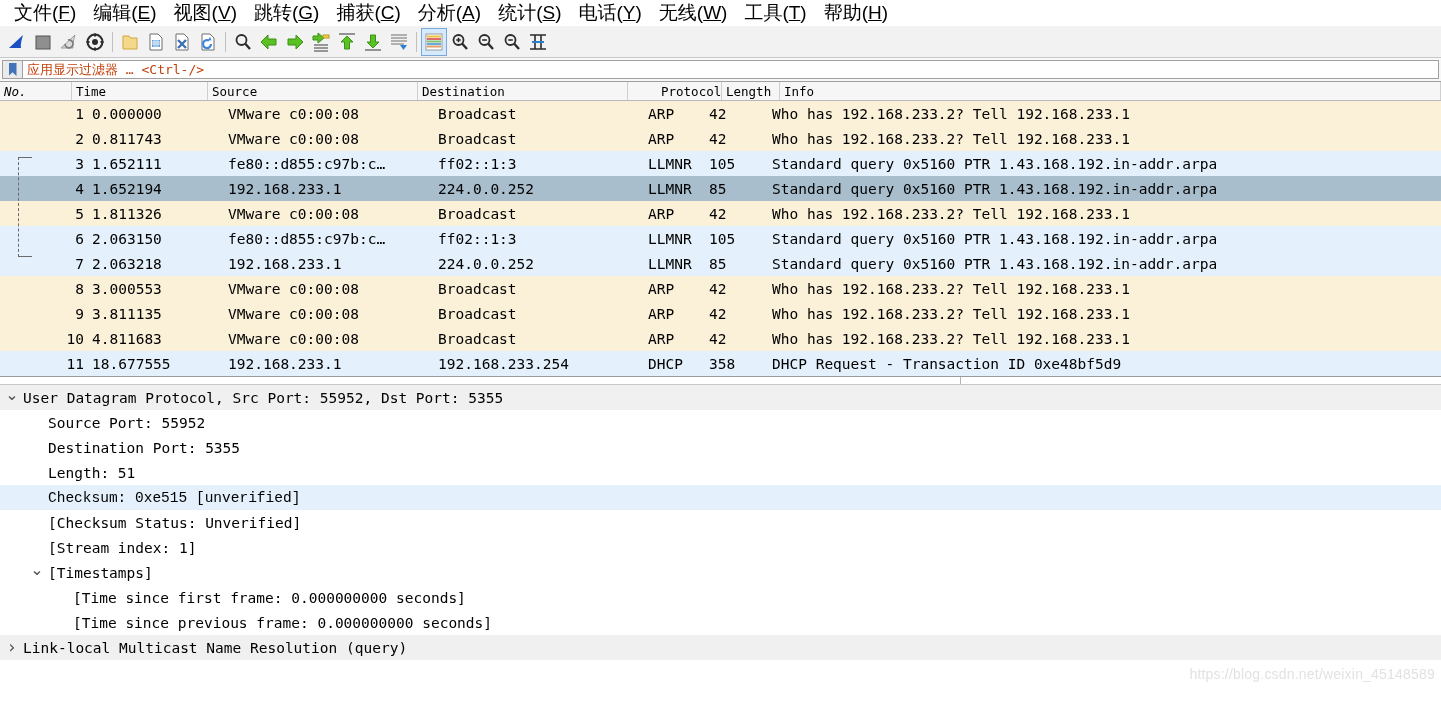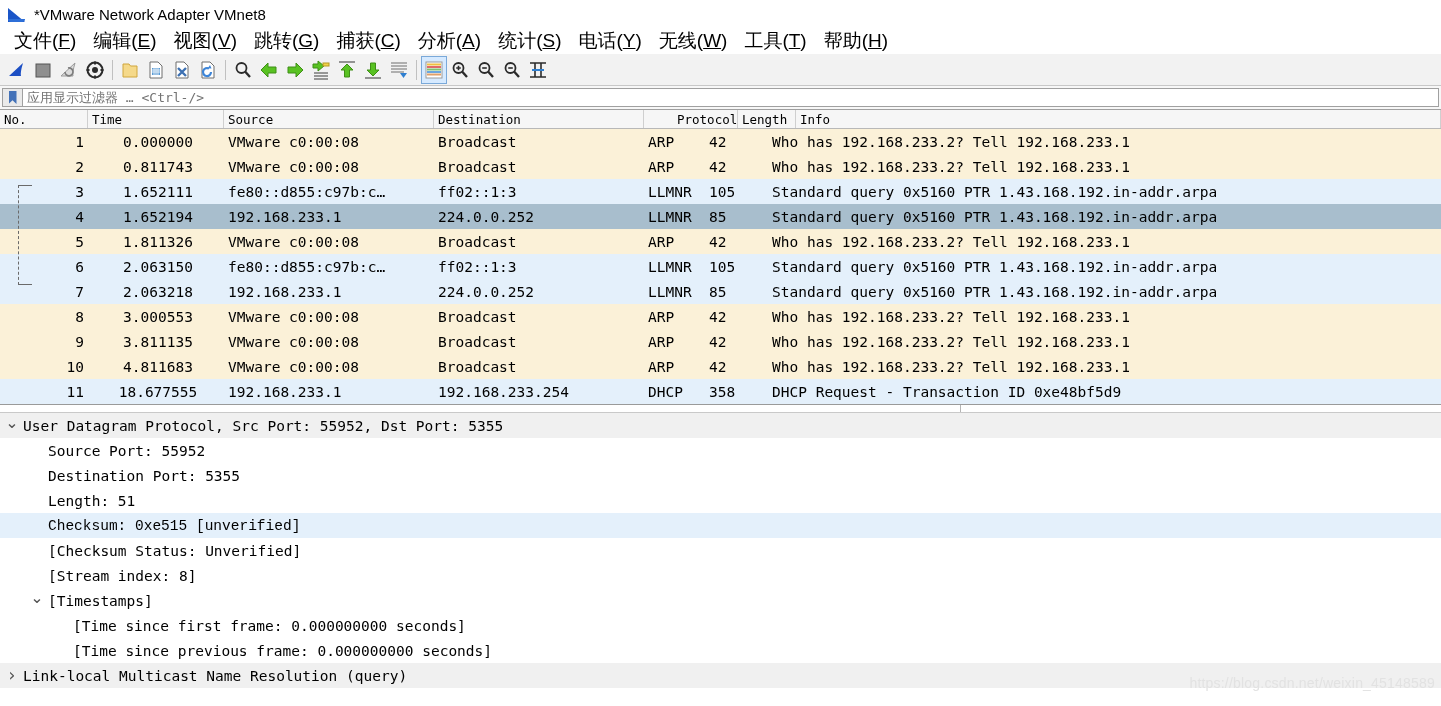--- a/index.html
+++ b/index.html
@@ -72,39 +72,39 @@
     display: flex; align-items: center; justify-content: center;
   }
   .bmk {
     width: 8px; height: 13px; background: #4472b8;
     clip-path: polygon(0 0, 100% 0, 100% 100%, 50% 72%, 0 100%);
   }
   .filter-input {
     flex: 1; background: #fff; border: 1px solid #a0a0a0;
     display: flex; align-items: center; padding-left: 4px;
     font-family: "DejaVu Sans Mono", monospace;
-    font-size: 13px; color: #737373;
+    font-size: 13px; color: #c2410c;
   }
 
   
   .packet-list { position: relative; background: #fff; }
   .plist-header {
     display: flex; height: 19px; align-items: stretch;
     background: #f6f6f6; border-bottom: 1px solid #b8b8b8;
     font-family: "DejaVu Sans Mono", monospace; font-size: 12.5px; color: #000;
   }
   .plist-header .hcell {
     border-right: 1px solid #cfcfcf;
     padding-left: 4px; display: flex; align-items: center;
     overflow: hidden; white-space: nowrap;
   }
   .plist-rows { font-family: "DejaVu Sans Mono", monospace; font-size: 14.5px; }
   .prow { display: flex; height: 25px; align-items: center; white-space: nowrap; }
   .prow .c-no     { width: 88px; text-align: right; padding-right: 4px; }
-  .prow .c-time   { width: 136px; text-align: center; padding-left: 4px; }
+  .prow .c-time   { width: 136px; text-align: left; padding-left: 4px; }
   .prow .c-src    { width: 210px; padding-left: 4px; overflow: hidden; text-overflow: clip; }
   .prow .c-dst    { width: 210px; padding-left: 4px; }
   .prow .c-proto  { width: 65px; padding-left: 4px; }
   .prow .c-len    { width: 58px; text-align: left; padding-right: 3px; }
   .prow .c-info   { flex: 1; padding-left: 5px; overflow: hidden; }
 
   .prow.arp    { background: #fbf1d8; color: #000; }
   .prow.blue   { background: #e4f0fb; color: #000; }
   .prow.sel    { background: #a8becd; color: #000; }
 
@@ -146,41 +146,34 @@
   .twisty {
     width: 16px; flex: 0 0 auto; text-align: center;
     color: #555; font-size: 13px; line-height: 1;
     font-family: "DejaVu Sans", sans-serif;
   }
   .twisty.empty { visibility: hidden; }
   .dlabel { white-space: pre; }
 
   
   .watermark {
-    position: absolute; right: 6px; bottom: 15px;
+    position: absolute; right: 6px; bottom: 24px;
     font-family: "Liberation Sans", sans-serif;
     font-size: 14px; color: #e2e2e2; letter-spacing: 0.2px;
     user-select: none; pointer-events: none;
   }
   .bottom-strip{
     position:absolute;left:0;right:0;bottom:0;height:14px;background:#ffffff;
   }
 </style>
 </head>
 <body>
 
 <div class="app">
 
-  <div class="titlebar">
-    <span class="shark-logo">
-      <span class="fin"></span>
-        <span class="fin2"></span>
-    </span>
-    <span class="title-text">*VMware Network Adapter VMnet8</span>
-  </div>
 
   <div class="menubar" id="menubar">
       <div class="menu-item"><span>文件</span>(<span class="mn">F</span>)</div>
       <div class="menu-item"><span>编辑</span>(<span class="mn">E</span>)</div>
       <div class="menu-item"><span>视图</span>(<span class="mn">V</span>)</div>
       <div class="menu-item"><span>跳转</span>(<span class="mn">G</span>)</div>
       <div class="menu-item"><span>捕获</span>(<span class="mn">C</span>)</div>
       <div class="menu-item"><span>分析</span>(<span class="mn">A</span>)</div>
       <div class="menu-item"><span>统计</span>(<span class="mn">S</span>)</div>
       <div class="menu-item"><span>电话</span>(<span class="mn">Y</span>)</div>
@@ -335,21 +328,21 @@
     <div class="filter-bookmark">
         <span class="bmk"></span>
       </div>
     <div class="filter-input">
       <span>应用显示过滤器 … &lt;Ctrl-/&gt;</span>
     </div>
   </div>
 
   <div class="packet-list">
     <div class="plist-header" id="plist-header">
-        <div class="hcell" style="width: 88px;">No.</div>
+        <div class="hcell" style="width: 72px; font-style: italic;">No.</div>
         <div class="hcell" style="width: 136px;">Time</div>
         <div class="hcell" style="width: 210px;">Source</div>
         <div class="hcell" style="width: 210px;">Destination</div>
         <div class="hcell" style="width: 65px; margin-left: 29px;">Protocol</div>
         <div class="hcell" style="width: 58px;">Length</div>
         <div class="hcell" style="flex: 1 1 0%;">Info</div>
       </div>
     <div class="plist-rows" id="plist-rows">
         <div class="prow arp">
           <div class="c-no">1</div>
@@ -480,21 +473,21 @@
       <div class="drow hl">
         <span class="twisty empty" style="margin-left: 25px;"></span>
         <span class="dlabel" style="margin-left: 3px;">Checksum: 0xe515 [unverified]</span>
       </div>
       <div class="drow">
         <span class="twisty empty" style="margin-left: 25px;"></span>
         <span class="dlabel" style="margin-left: 3px;">[Checksum Status: Unverified]</span>
       </div>
       <div class="drow">
         <span class="twisty empty" style="margin-left: 25px;"></span>
-        <span class="dlabel" style="margin-left: 3px;">[Stream index: 8]</span>
+        <span class="dlabel" style="margin-left: 3px;">[Stream index: 1]</span>
       </div>
       <div class="drow">
         <span class="twisty" style="margin-left: 25px; font-size: 16px; position: relative; top: -3px;">⌄</span>
         <span class="dlabel" style="margin-left: 3px;">[Timestamps]</span>
       </div>
       <div class="drow">
         <span class="twisty empty" style="margin-left: 50px;"></span>
         <span class="dlabel" style="margin-left: 3px;">[Time since first frame: 0.000000000 seconds]</span>
       </div>
       <div class="drow">

